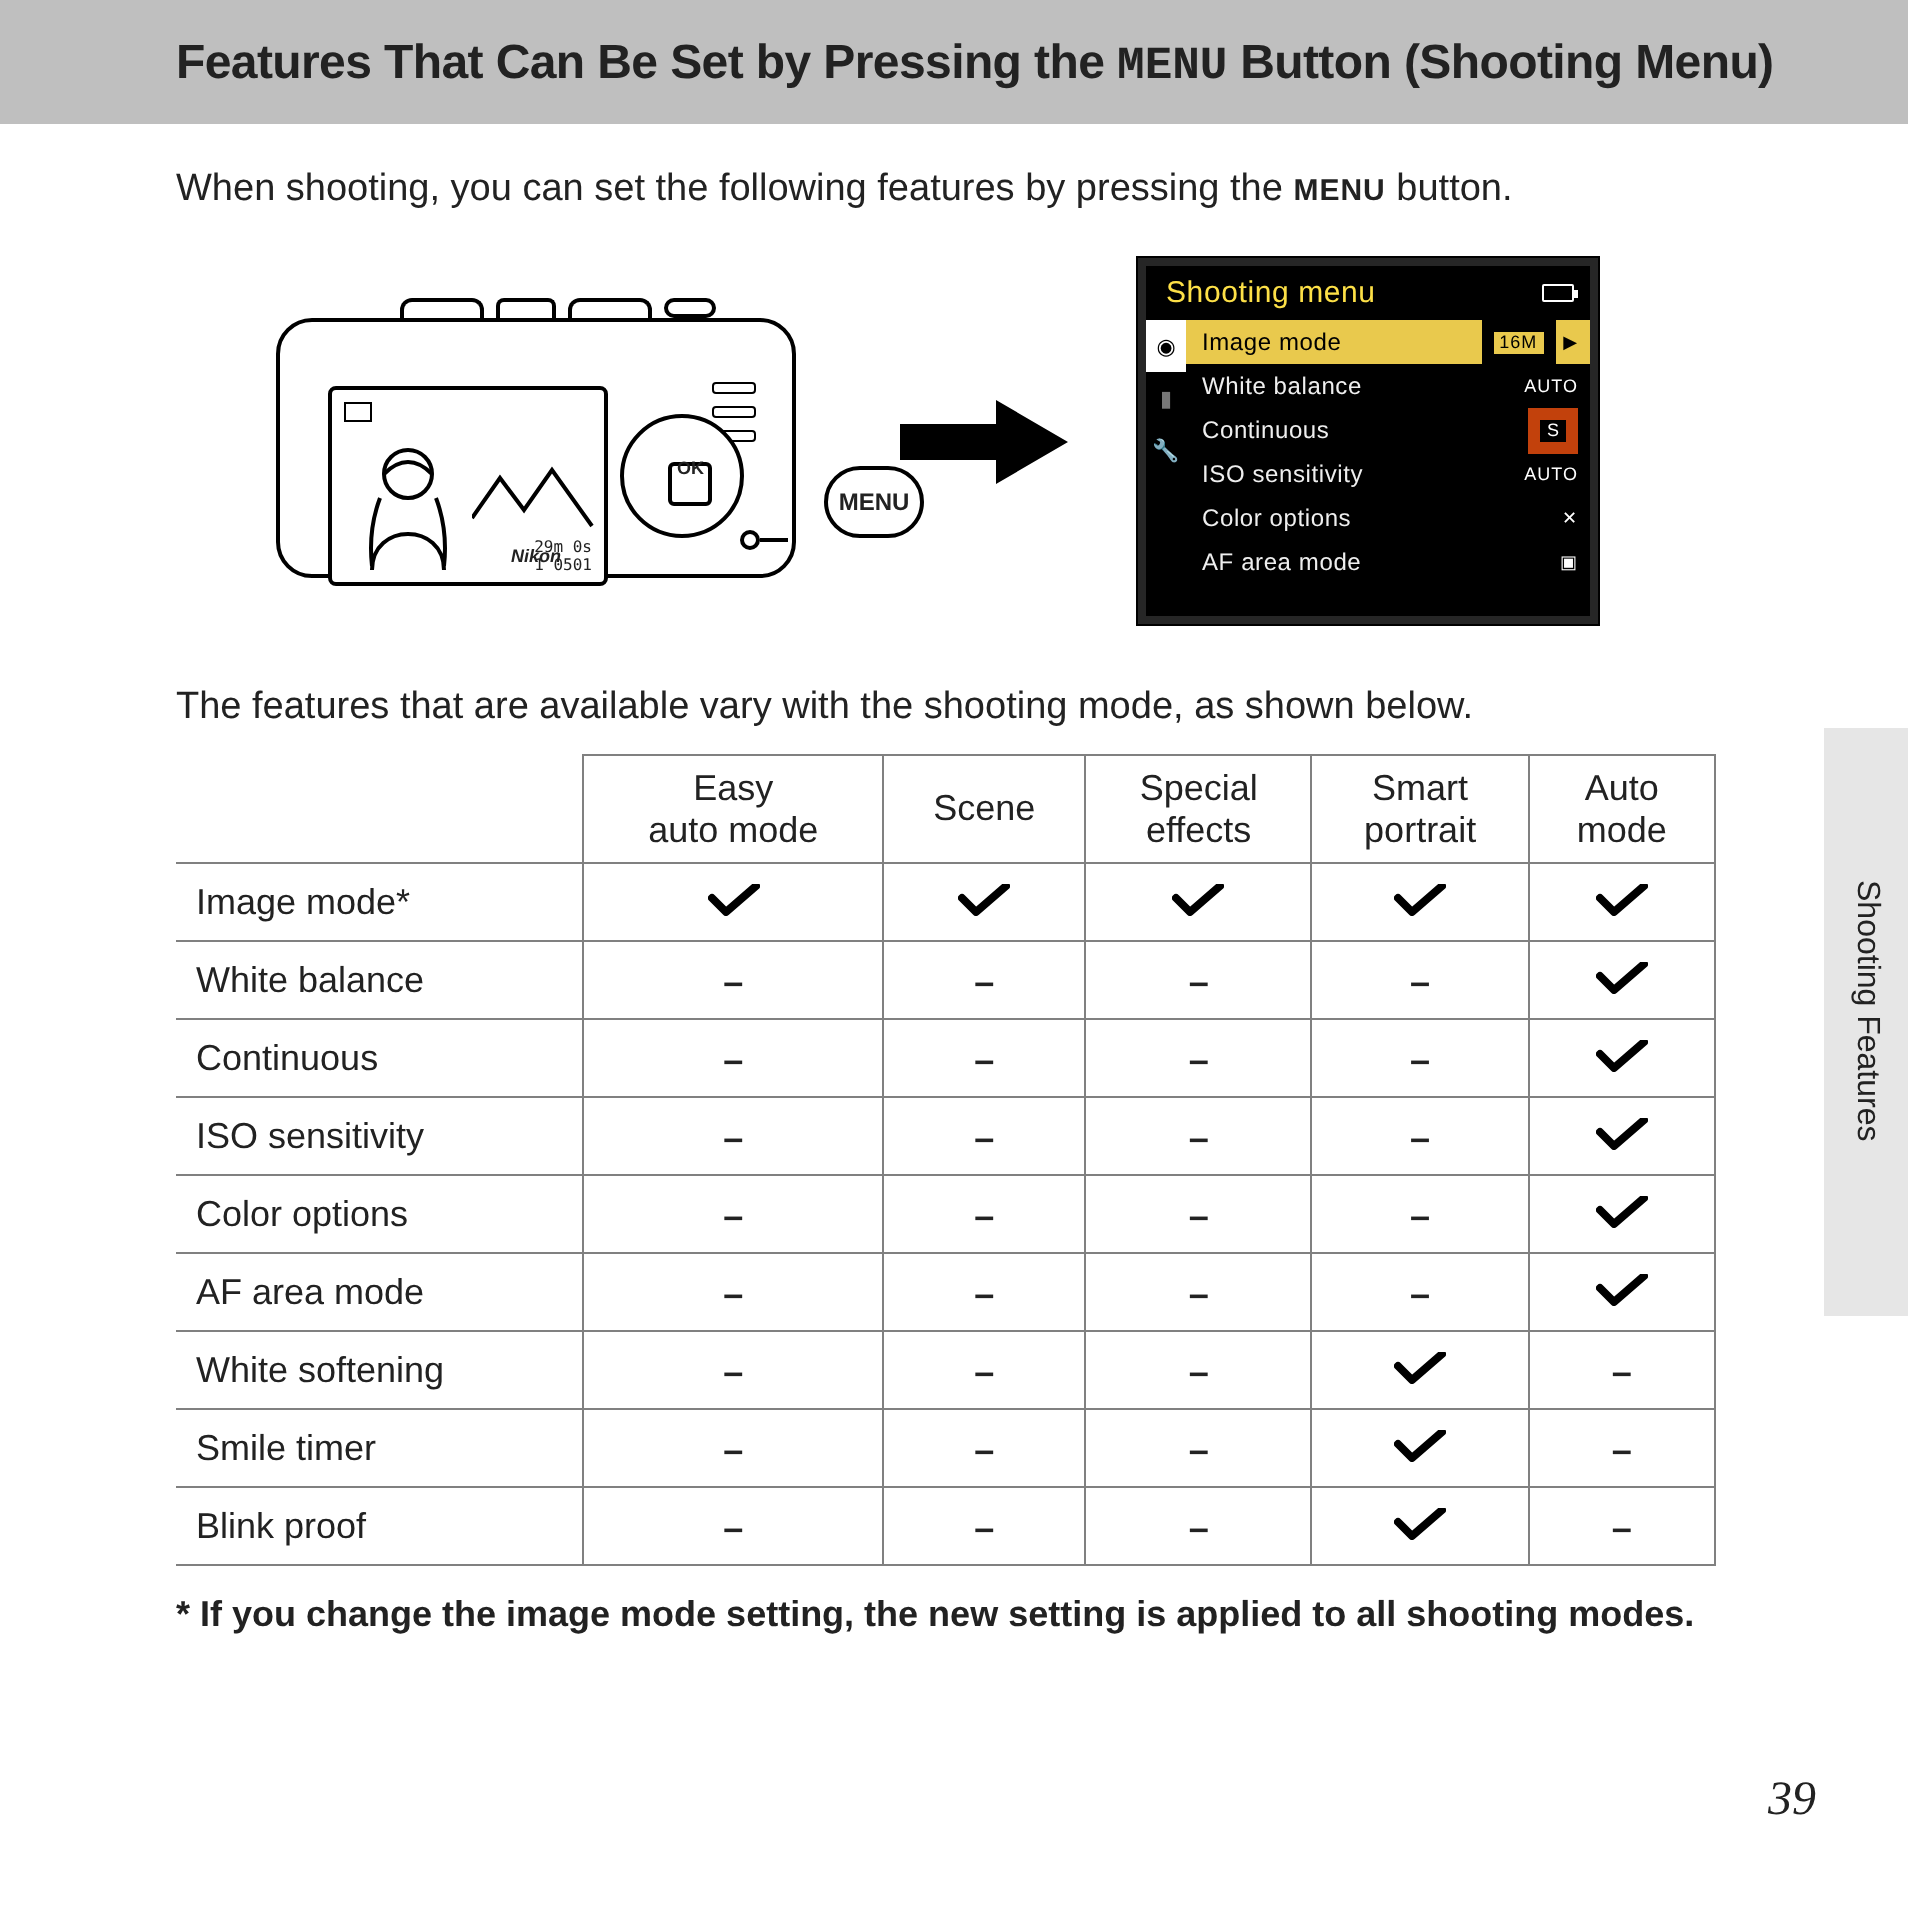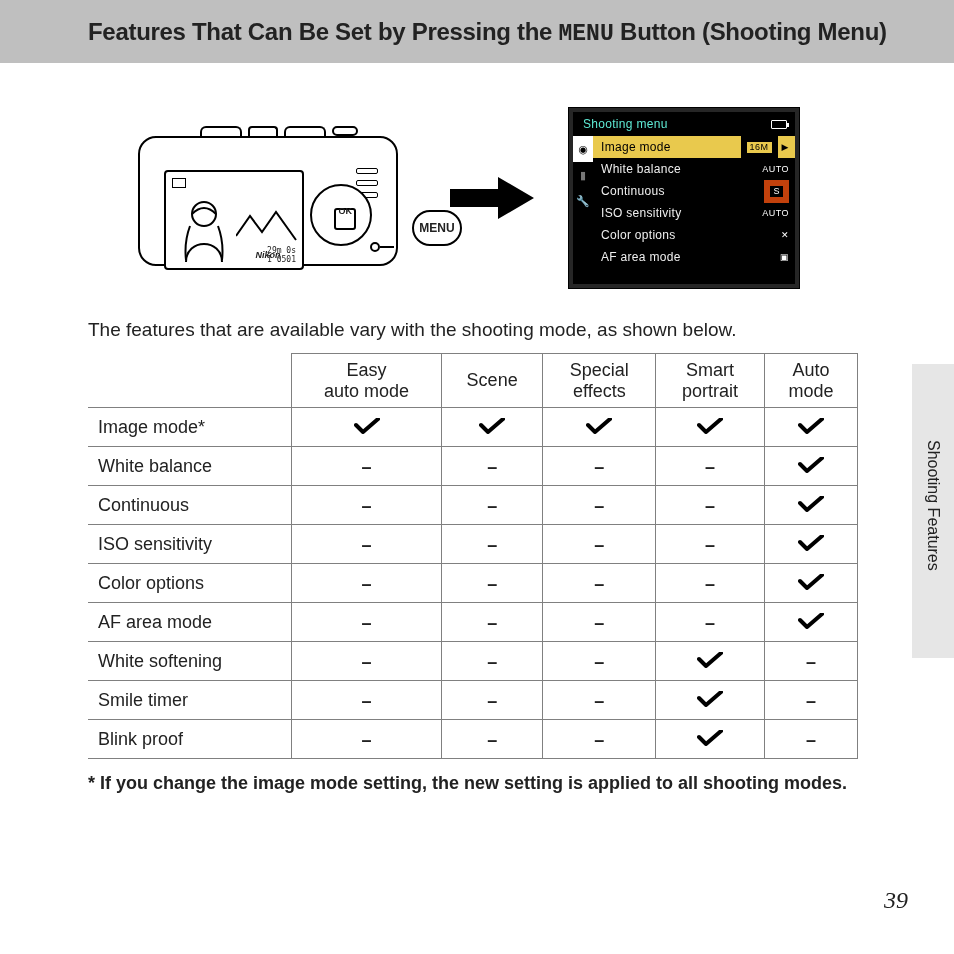--- a/index.html
+++ b/index.html
@@ -33,21 +33,21 @@
   .brand { position:absolute; bottom:4px; left:50%; transform:translateX(-50%); font-size:9px; font-style:italic; font-weight:bold; }
   .menu-callout { position:absolute; right:-46px; top:92px; width:50px; height:36px; border:2px solid #000; border-radius:18px; background:#fff; display:flex; align-items:center; justify-content:center; font-size:12px; font-weight:700; }
   .menu-lead { position:absolute; right:2px; top:108px; width:14px; height:2px; background:#000; }
   .menu-dot { position:absolute; right:16px; top:104px; width:10px; height:10px; border:2px solid #000; border-radius:50%; }
 
   .arrow { width:84px; height:42px; }
   .arrow svg { width:100%; height:100%; }
 
   .shooting-menu { width:232px; border:1px solid #000; background:#262626; padding:4px; }
   .sm-inner { background:#000; }
-  .sm-header { display:flex; align-items:center; justify-content:space-between; padding:5px 8px 5px 10px; font-size:12px; color:#5eead4; letter-spacing:0.3px; }
+  .sm-header { display:flex; align-items:center; justify-content:space-between; padding:5px 8px 5px 10px; font-size:15px; color:#fde047; letter-spacing:0.3px; }
   .sm-batt { width:16px; height:9px; border:1px solid #fff; border-radius:1px; position:relative; }
   .sm-batt::after{ content:""; position:absolute; right:-3px; top:2px; width:2px; height:4px; background:#fff; }
   .sm-body { display:flex; }
   .sm-tabs { width:20px; display:flex; flex-direction:column; }
   .sm-tab { height:26px; display:flex; align-items:center; justify-content:center; font-size:11px; color:#777; }
   .sm-tab.active { background:#fff; color:#000; }
   .sm-list { flex:1; }
   .sm-row { display:flex; align-items:center; justify-content:space-between; height:22px; padding:0 6px 0 8px; font-size:12px; color:#eee; letter-spacing:0.3px; }
   .sm-row.sel { background:#e9c94d; color:#000; }
   .sm-val { font-size:9px; color:#fff; letter-spacing:0.5px; display:flex; align-items:center; gap:4px; }
@@ -77,20 +77,23 @@
 <body>
 
 <div class="page">
   <div class="title-band">
     <h1>
       <span>Features That Can Be Set by Pressing the </span><span class="menu-word">MENU</span><span> Button (Shooting Menu)</span>
     </h1>
   </div>
 
   <div class="body">
+    <p class="intro">
+      <span>When shooting, you can set the following features by pressing the </span><span class="menu-inline">MENU</span><span> button.</span>
+    </p>
 
     <div class="illus-row">
       <div class="camera-box">
         <div class="top-bits"><span class="bump1"></span><span class="hotshoe"></span><span class="bump1"></span><span class="shutter"></span></div>
         <div class="camera-body">
           <div class="camera-lcd">
             <div class="lcd-corner"></div>
             <div class="lcd-portrait">
               <svg viewBox="0 0 52 64">
                   <circle cx="26" cy="16" r="12" fill="none" stroke="#000" stroke-width="2"></circle>

